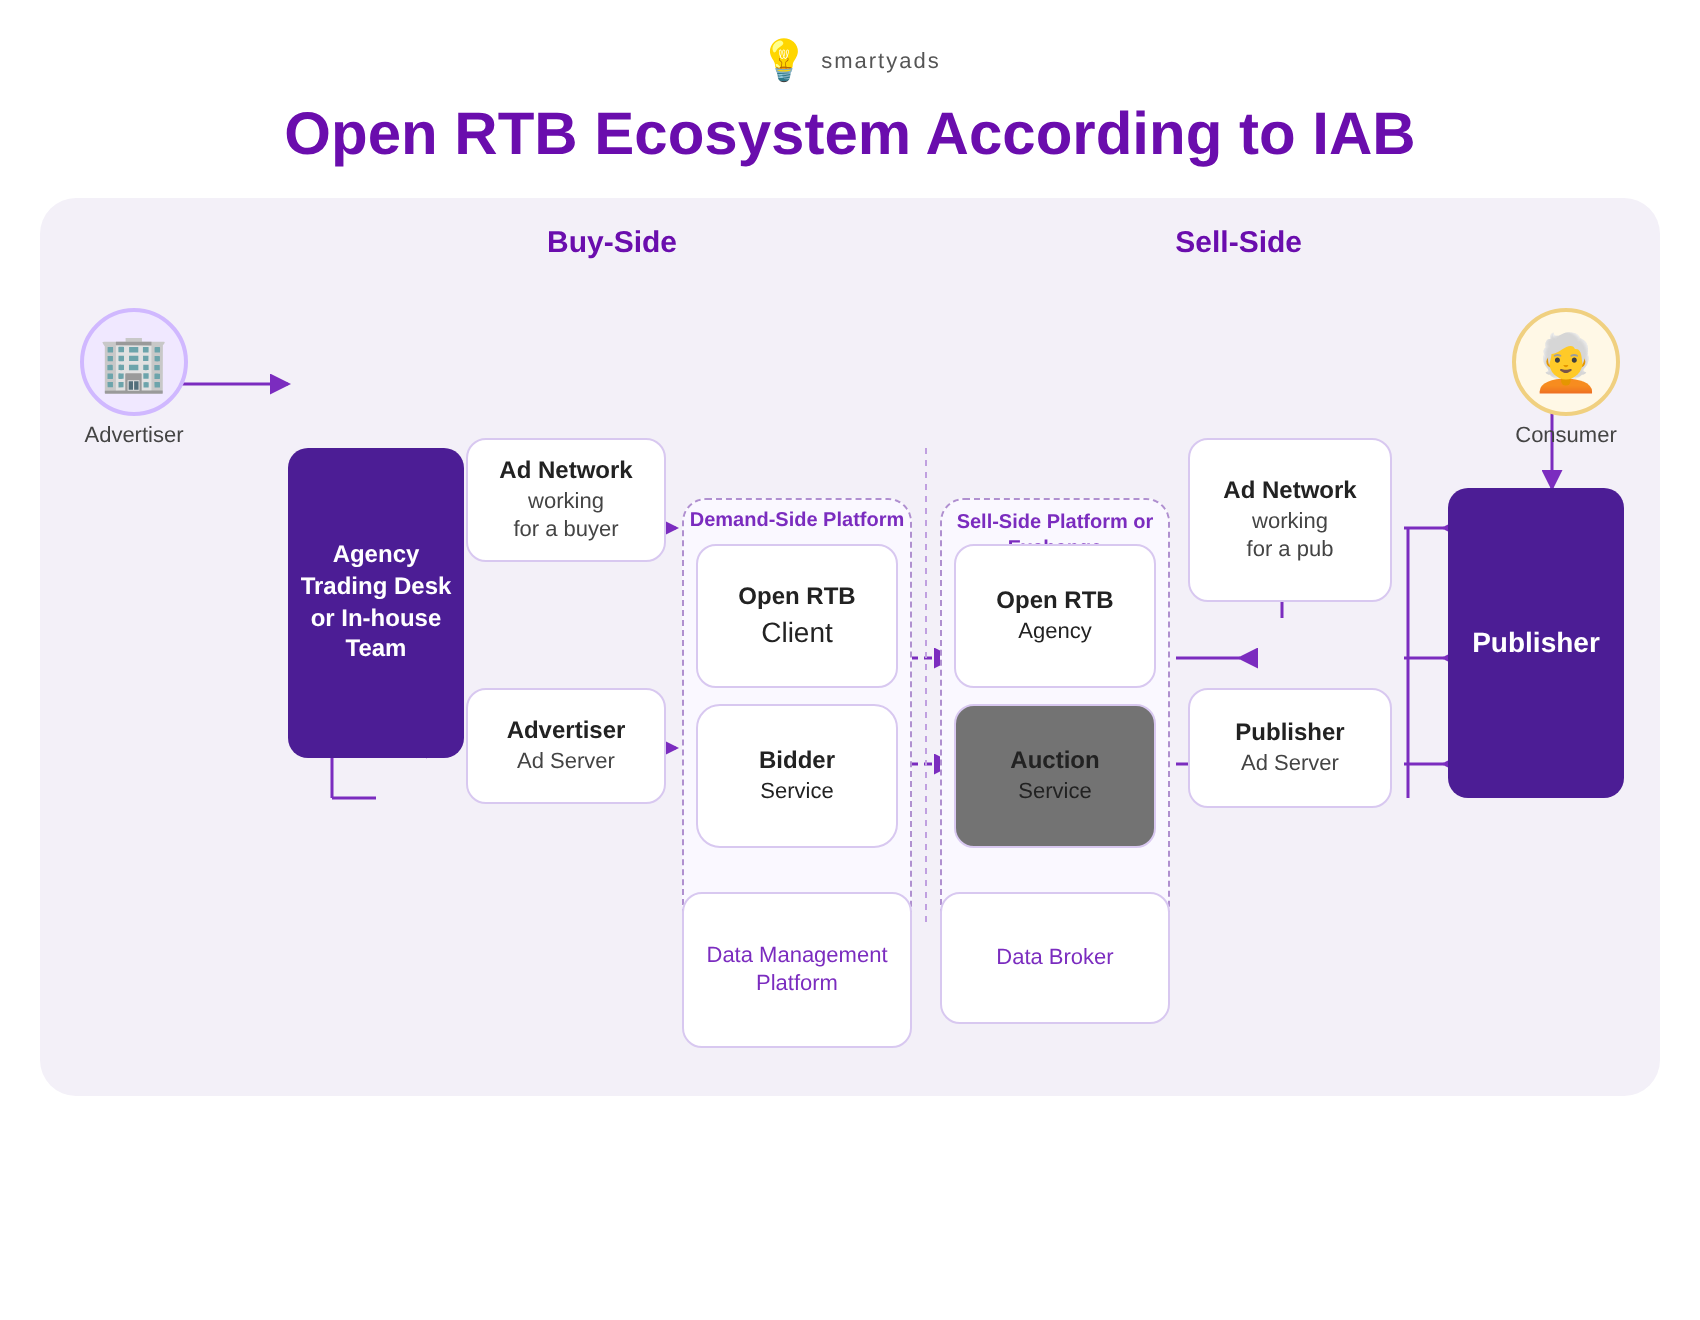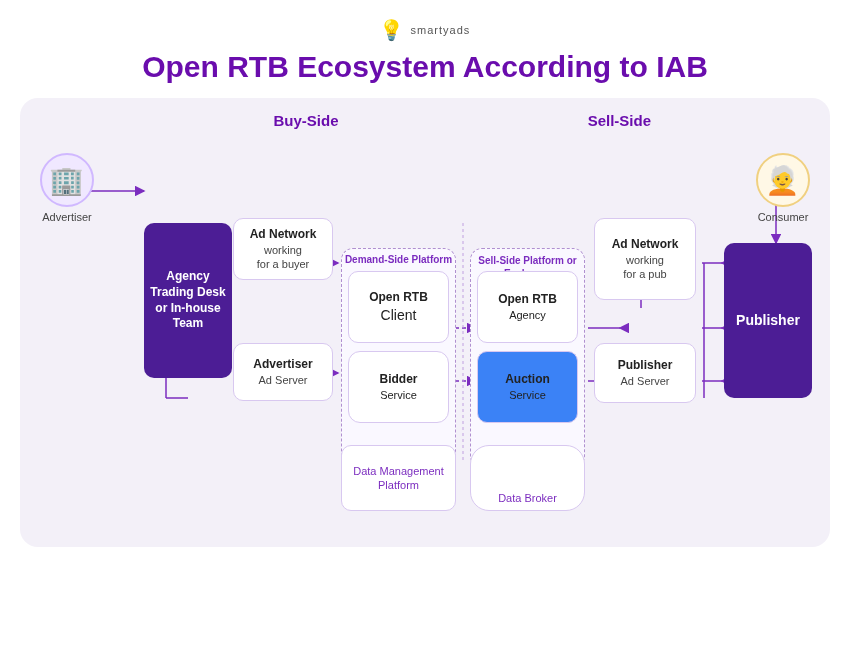--- a/index.html
+++ b/index.html
@@ -245,49 +245,49 @@
         </div>
 
         <div class="node node-white" style="position:relative;width:100%;height:72px;display:flex;align-items:center;justify-content:center;text-align:center;font-size:11.5px;border-radius:12px;border:1.5px solid #d8c8f0;background:#fff;padding:4px;">
           <div>
             <span class="nb">Bidder</span>
             <span style="font-size:11px;display:block;">Service</span>
           </div>
         </div>
       </div>
 
-      <div class="node node-white" style="left:305px;top:312px;width:115px;height:66px;padding:5px;font-size:11px;text-align:center;display:flex;align-items:center;justify-content:center;">
+      <div class="node node-white" style="left:305px;top:312px;width:115px;height:78px;padding:5px;font-size:11px;text-align:center;display:flex;align-items:center;justify-content:center;">
         <div>
           <span style="font-size:11px;color:#7b2cbf;display:block;line-height:1.3;">Data
 Management
 Platform</span>
         </div>
       </div>
 
       <div class="node-dashed" style="position:absolute;left:434px;top:75px;width:115px;height:220px;padding:22px 6px 6px;">
         <div class="dashed-title" style="top:5px;left:0;right:0;text-align:center;line-height:1.3;">Sell-Side
 Platform
 or Exchange</div>
 
         <div class="node node-white" style="position:relative;width:100%;height:72px;margin-bottom:8px;display:flex;align-items:center;justify-content:center;text-align:center;font-size:11.5px;border-radius:10px;border:1.5px solid #d8c8f0;background:#fff;padding:4px;">
           <div>
             <span class="nb">Open RTB</span>
             <span style="font-size:11px;display:block;">Agency</span>
           </div>
         </div>
 
-        <div class="node node-white" style="position:relative;width:100%;height:72px;display:flex;align-items:center;justify-content:center;text-align:center;font-size:11.5px;border-radius:10px;border:1.5px solid #d8c8f0;background:#3b82f6;padding:4px;">
+        <div class="node node-white" style="position:relative;width:100%;height:72px;display:flex;align-items:center;justify-content:center;text-align:center;font-size:11.5px;border-radius:10px;border:1.5px solid #d8c8f0;background:#737373;padding:4px;">
           <div>
             <span class="nb">Auction</span>
             <span style="font-size:11px;display:block;">Service</span>
           </div>
         </div>
       </div>
 
-      <div class="node node-white" style="left:434px;top:312px;width:115px;height:66px;padding:5px;font-size:11px;text-align:center;display:flex;align-items:flex-end;justify-content:center;border-radius:19px;">
+      <div class="node node-white" style="left:434px;top:312px;width:115px;height:66px;padding:5px;font-size:11px;text-align:center;display:flex;align-items:center;justify-content:center;">
         <span style="font-size:11px;color:#7b2cbf;">Data Broker</span>
       </div>
 
       <div class="node node-white" style="left:558px;top:85px;width:102px;height:82px;padding:5px;display:flex;align-items:center;justify-content:center;text-align:center;">
         <div>
           <span class="nb" style="font-size:12px;font-weight:700;">Ad Network</span>
           <span style="font-size:11px;color:#444;display:block;">working<br>for a pub</span>
         </div>
       </div>
 

